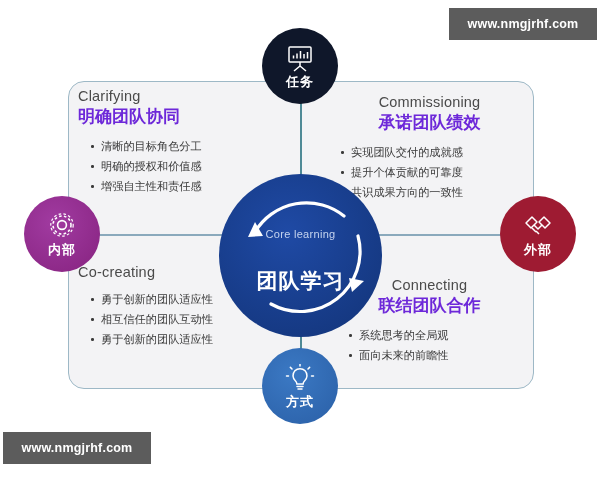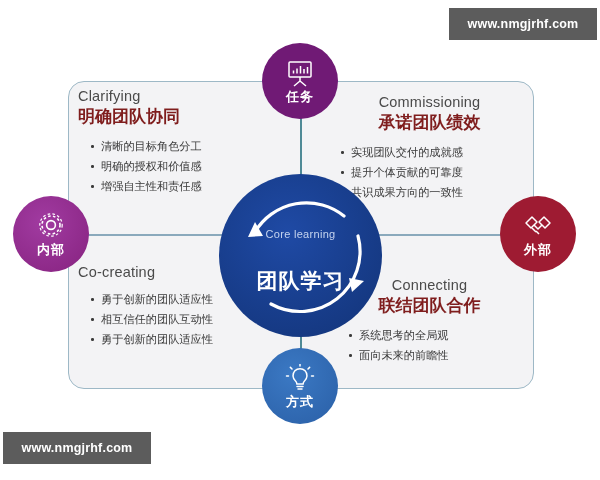--- a/index.html
+++ b/index.html
@@ -70,21 +70,21 @@
   .quad .eng {
     font-size: 14.5px;
     color: #4a4a4a;
     font-weight: 400;
     letter-spacing: 0.2px;
     line-height: 1.25;
     white-space: nowrap;
   }
   .quad .cn {
     font-size: 17px;
-    color: #7f1d1d;
+    color: #6d28d9;
     font-weight: 700;
     line-height: 1.3;
     margin-top: 1px;
     white-space: nowrap;
   }
   .quad ul {
     list-style: none;
     margin: 9px 0 0 0;
     padding: 0;
   }
@@ -181,22 +181,22 @@
     color: #ffffff;
   }
   .sat .sat-icon { width: 34px; height: 28px; margin-bottom: 1px; }
   .sat .sat-label {
     font-size: 13px;
     font-weight: 700;
     letter-spacing: 1px;
     line-height: 1;
     margin-top: 2px;
   }
-  .sat-top    { left: 262px; top: 43px;  width: 76px; height: 76px; background: #701a75; }
-  .sat-left   { left: 13px;  top: 196px; width: 76px; height: 76px; background: #8e2a8e;
+  .sat-top    { left: 262px; top: 28px;  width: 76px; height: 76px; background: #0f172a; }
+  .sat-left   { left: 24px;  top: 196px; width: 76px; height: 76px; background: #8e2a8e;
                 background: radial-gradient(circle at 40% 35%, #a13ba1 0%, #86227f 100%); }
   .sat-right  { left: 500px; top: 196px; width: 76px; height: 76px; background: #9e1b32; }
   .sat-bottom { left: 262px; top: 348px; width: 76px; height: 76px; background: #2f6bb5;
                 background: radial-gradient(circle at 40% 35%, #3b79c4 0%, #2a5fa6 100%); }
 </style>
 </head>
 <body>
 
 <div id="stage">
 

